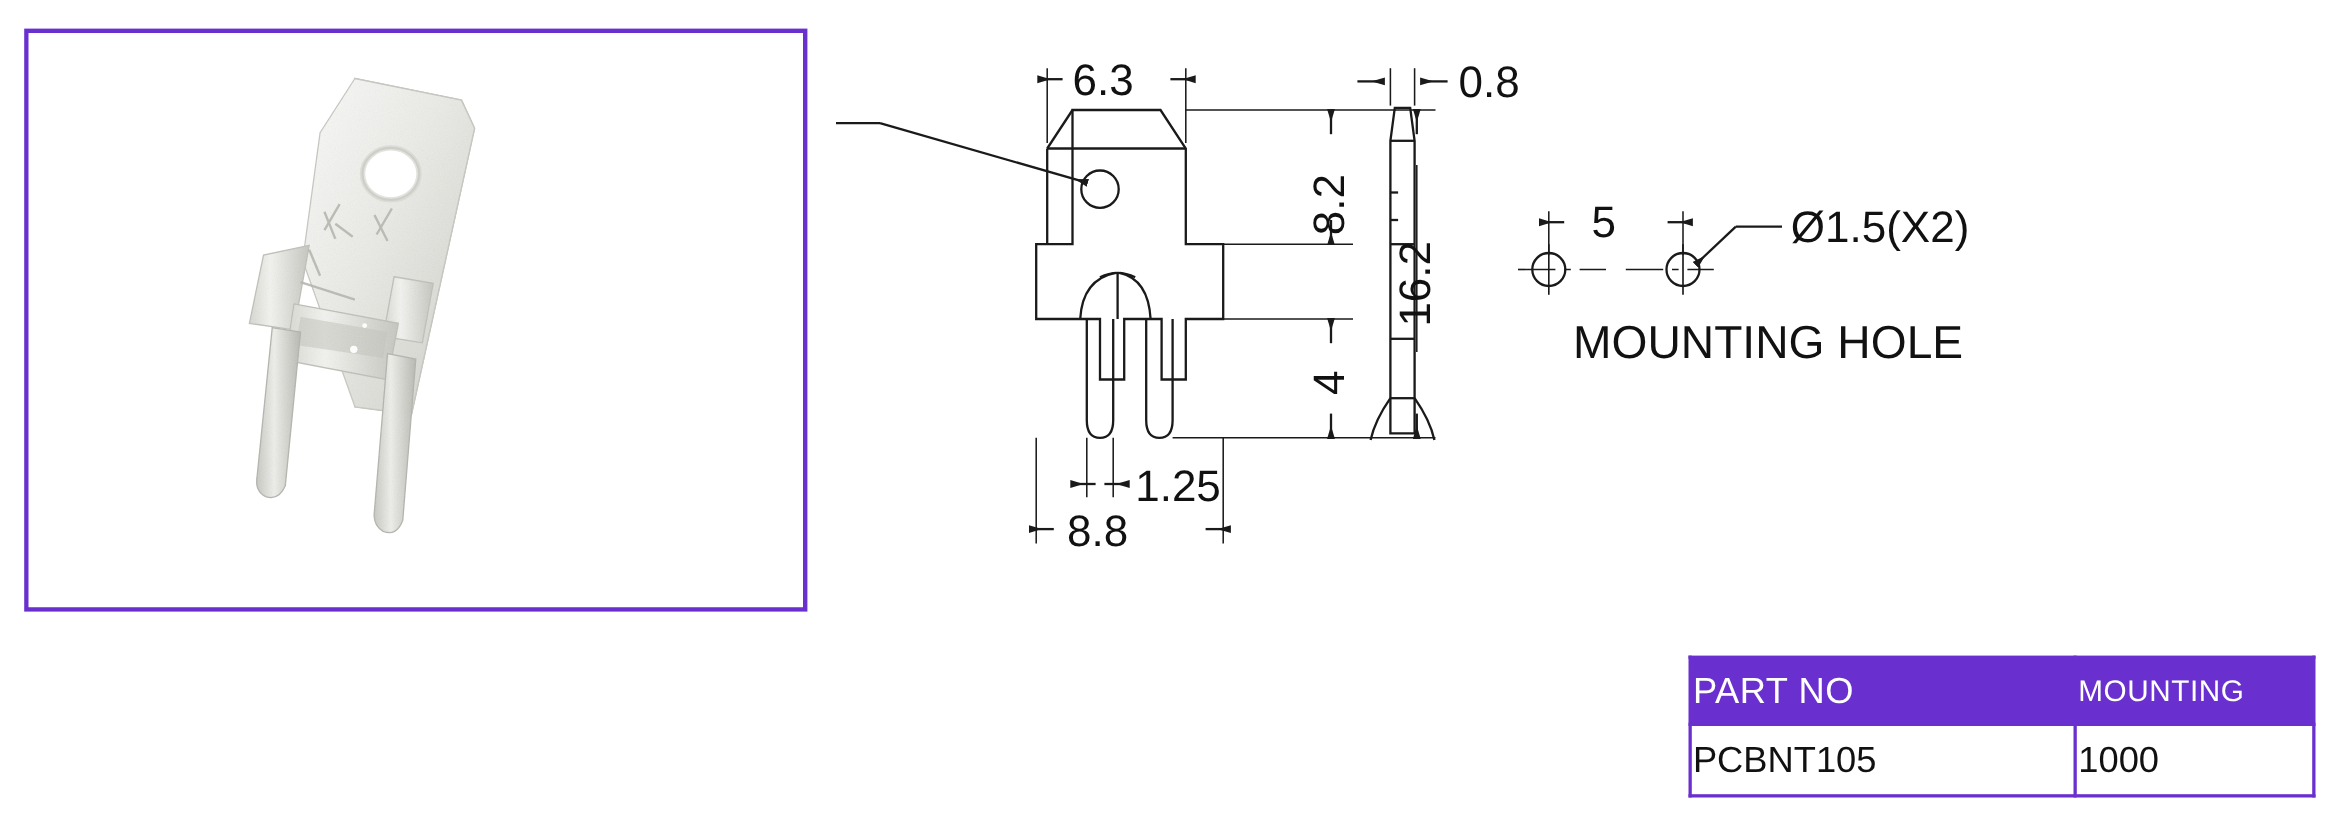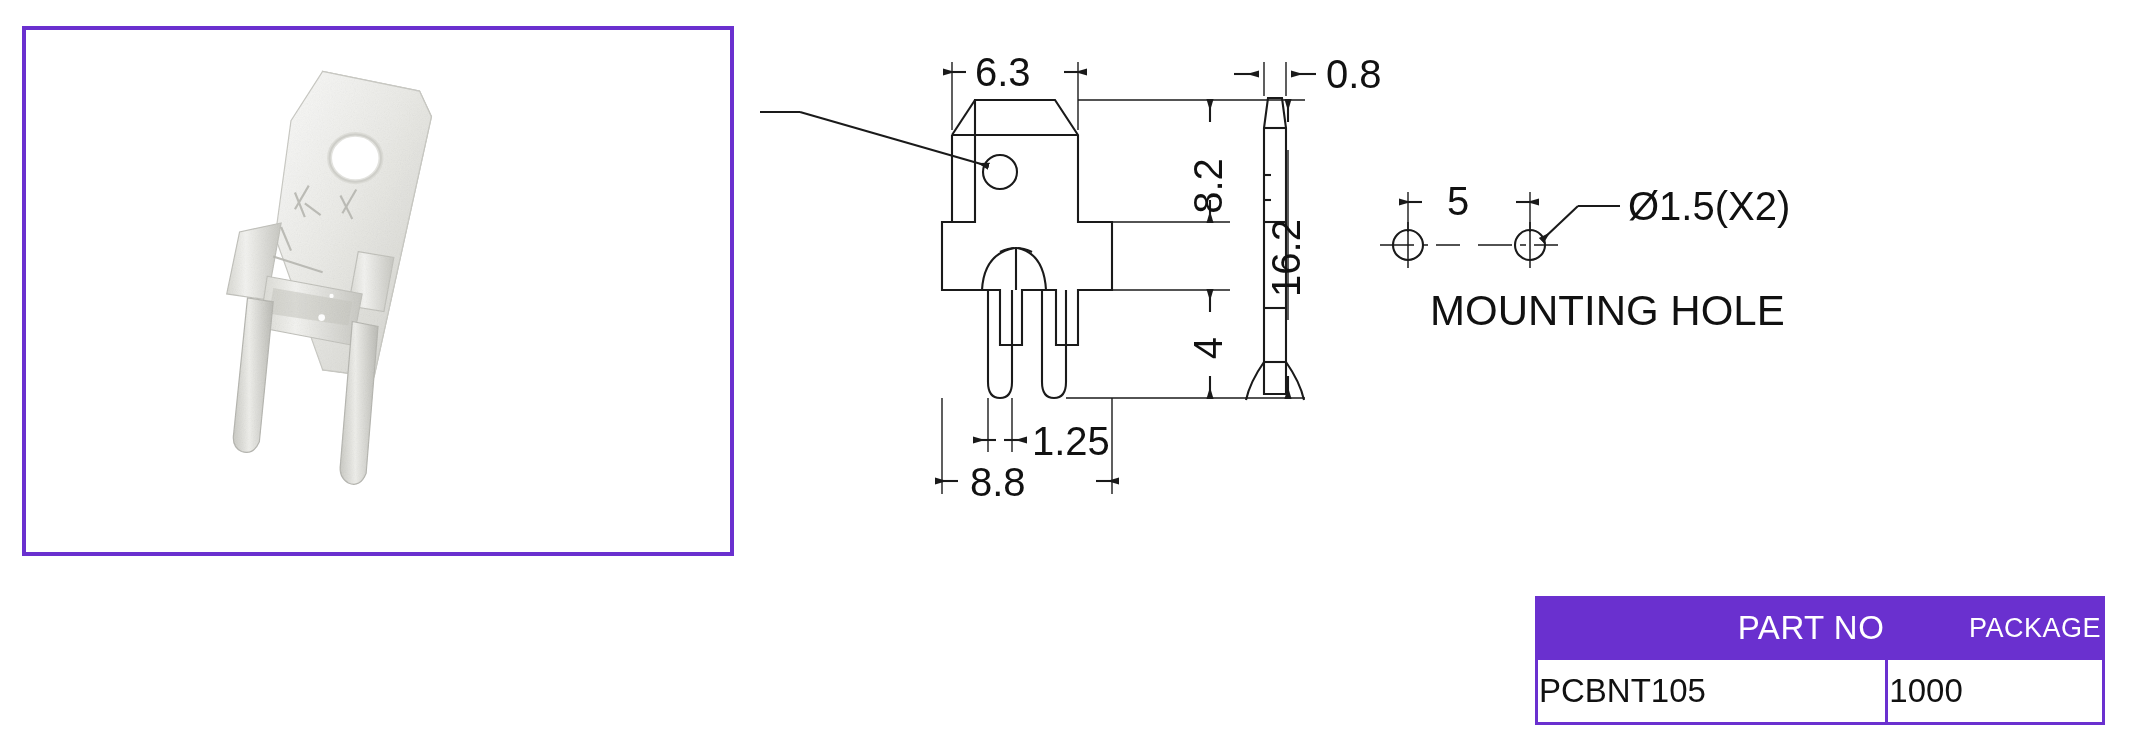--- a/index.html
+++ b/index.html
@@ -28,21 +28,21 @@
   }
   #part-table table{
     border-collapse:collapse;width:100%;height:100%;
     table-layout:fixed;
   }
   #part-table th{
     background:#6a30cf;color:#ffffff;
     font-weight:400;font-size:33px;
     border:3px solid #6a30cf;
     height:56px;
-    text-align:right;
+    text-align:left;
     letter-spacing:0.5px;
   }
   #part-table td{
     background:#ffffff;color:#111;
     font-weight:400;font-size:33px;
     border:3px solid #6a30cf;
     height:60px;
   }
   #part-table .col-part{width:62%;}
   #part-table .col-pack{width:38%;}
@@ -280,21 +280,21 @@
 
     <text x="670" y="325" font-size="42">MOUNTING  HOLE</text>
   </g>
 </svg>
 
 <div class="abs" id="part-table">
   <table>
     <thead>
       <tr>
         <th class="col-part">PART NO</th>
-        <th class="col-pack th-pack">PACKAGE</th>
+        <th class="col-pack th-pack">MOUNTING</th>
       </tr>
     </thead>
     <tbody>
       <tr>
         <td>PCBNT105</td>
         <td>1000</td>
       </tr>
     </tbody>
   </table>
 </div>

